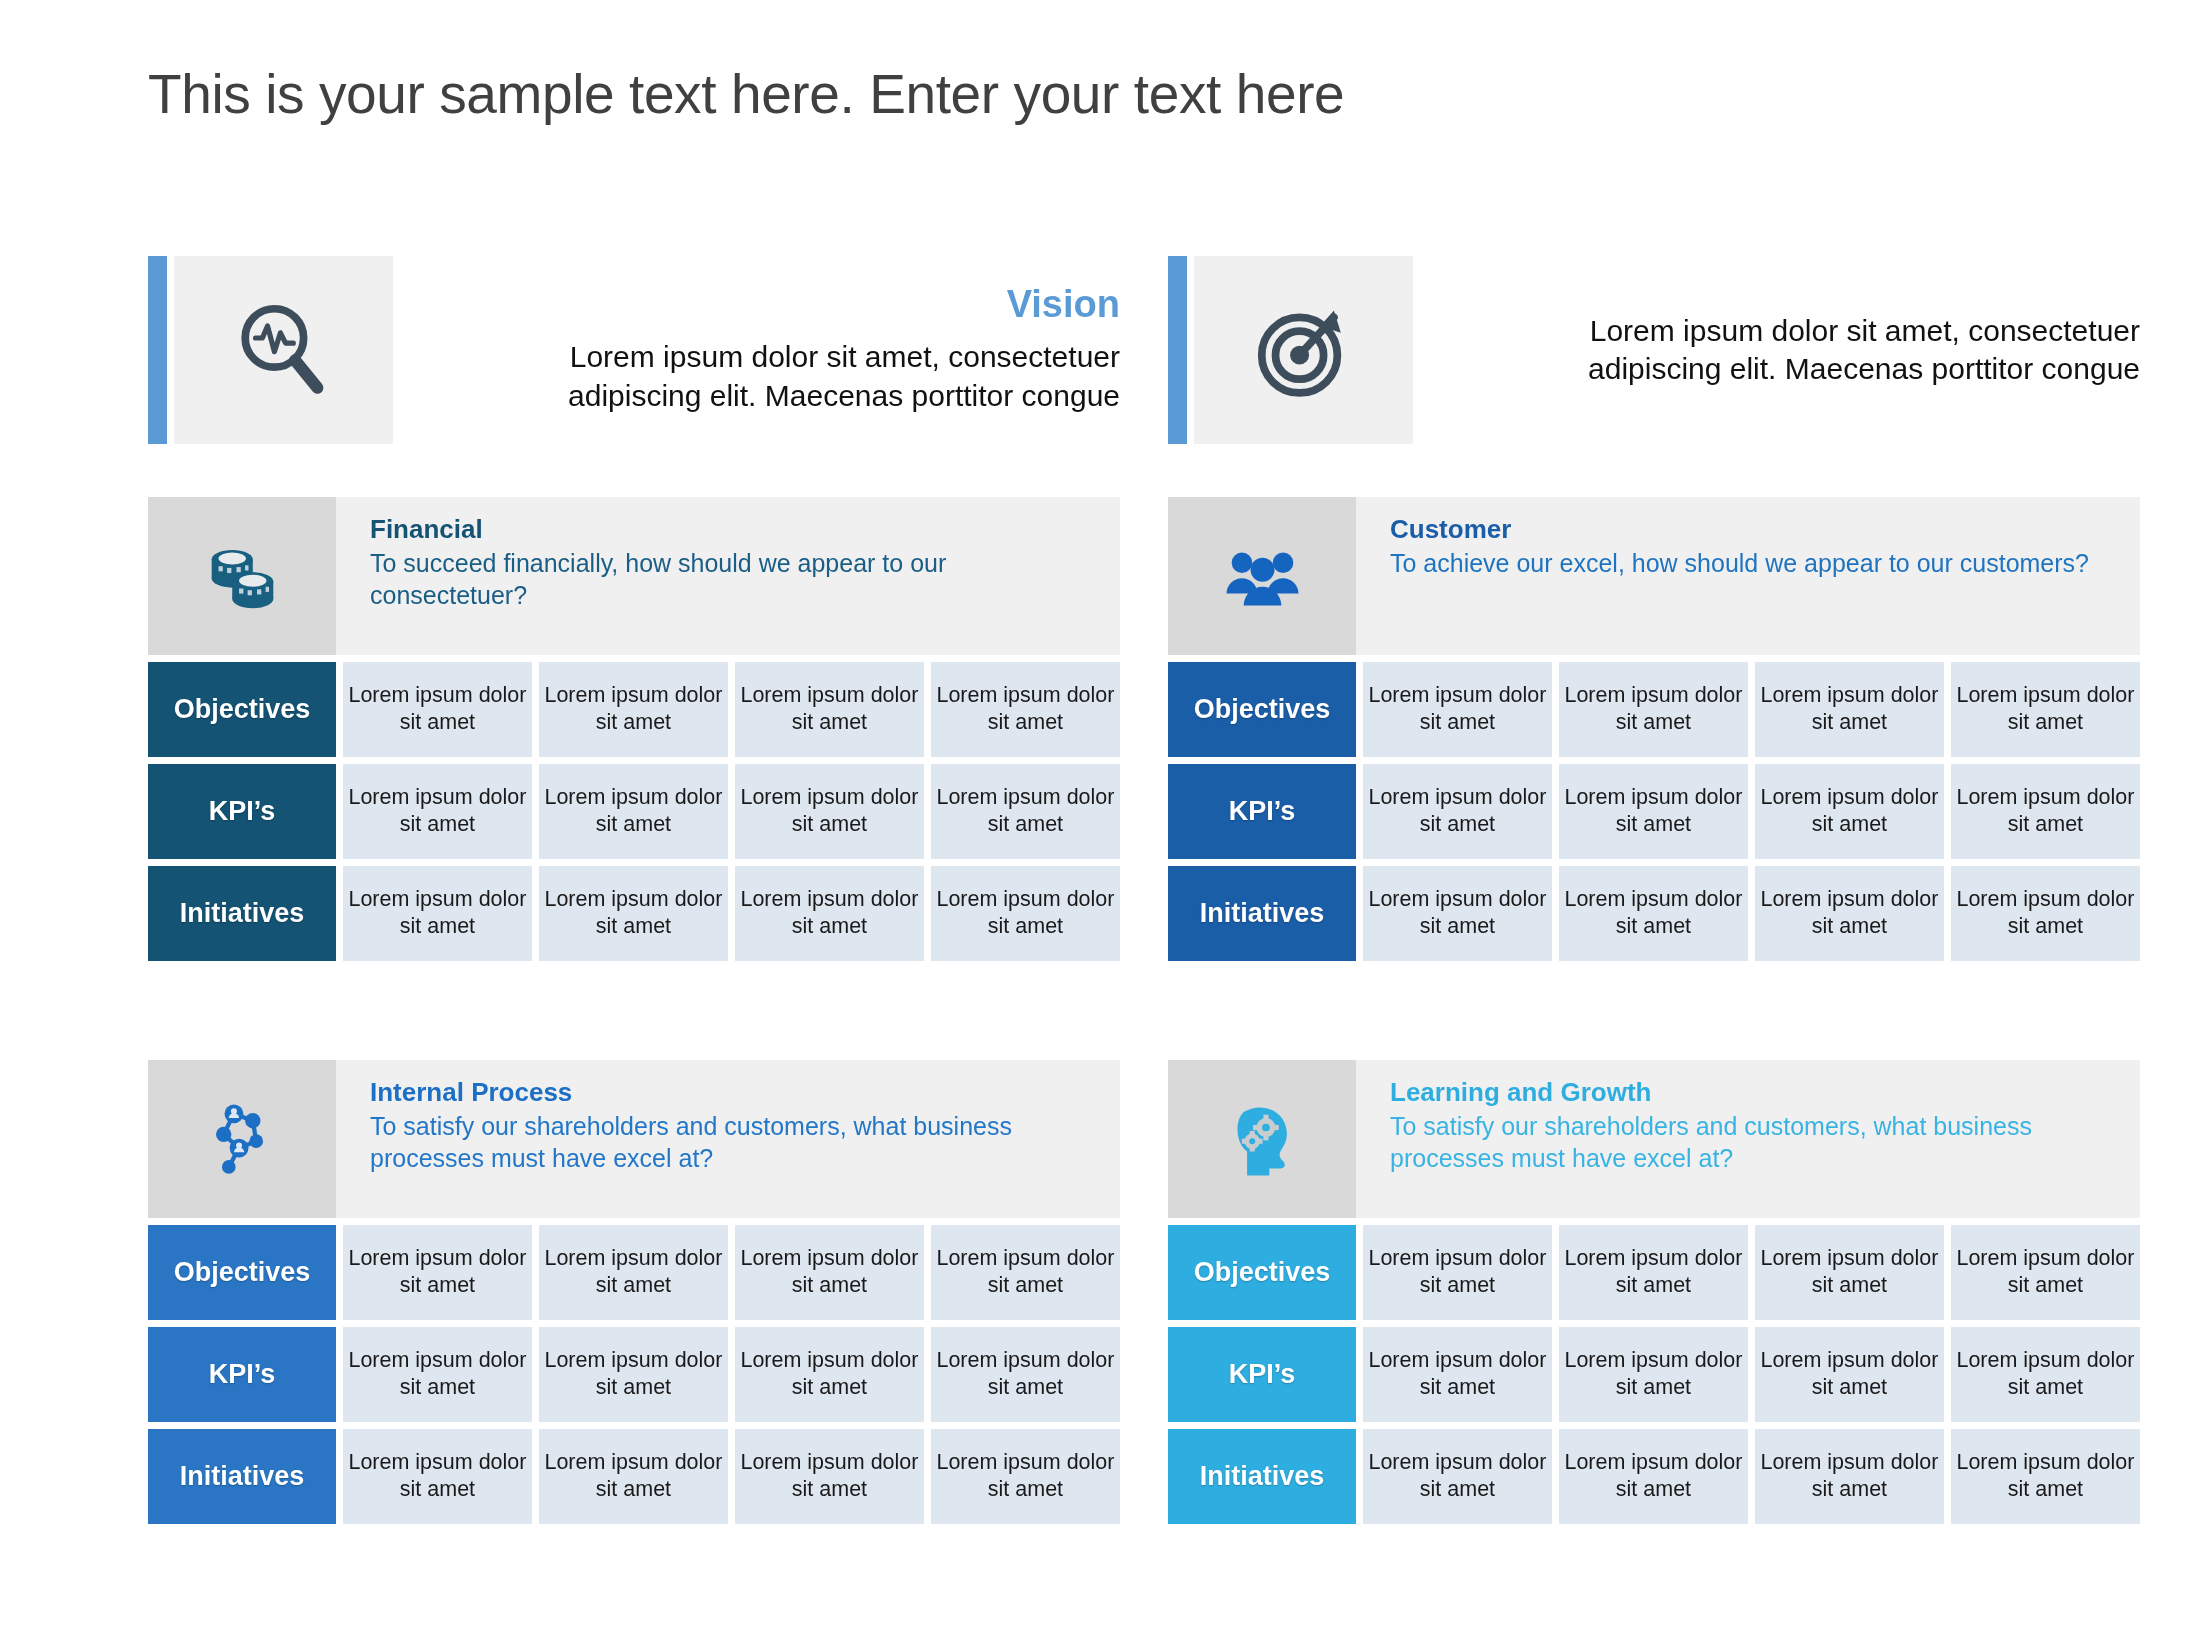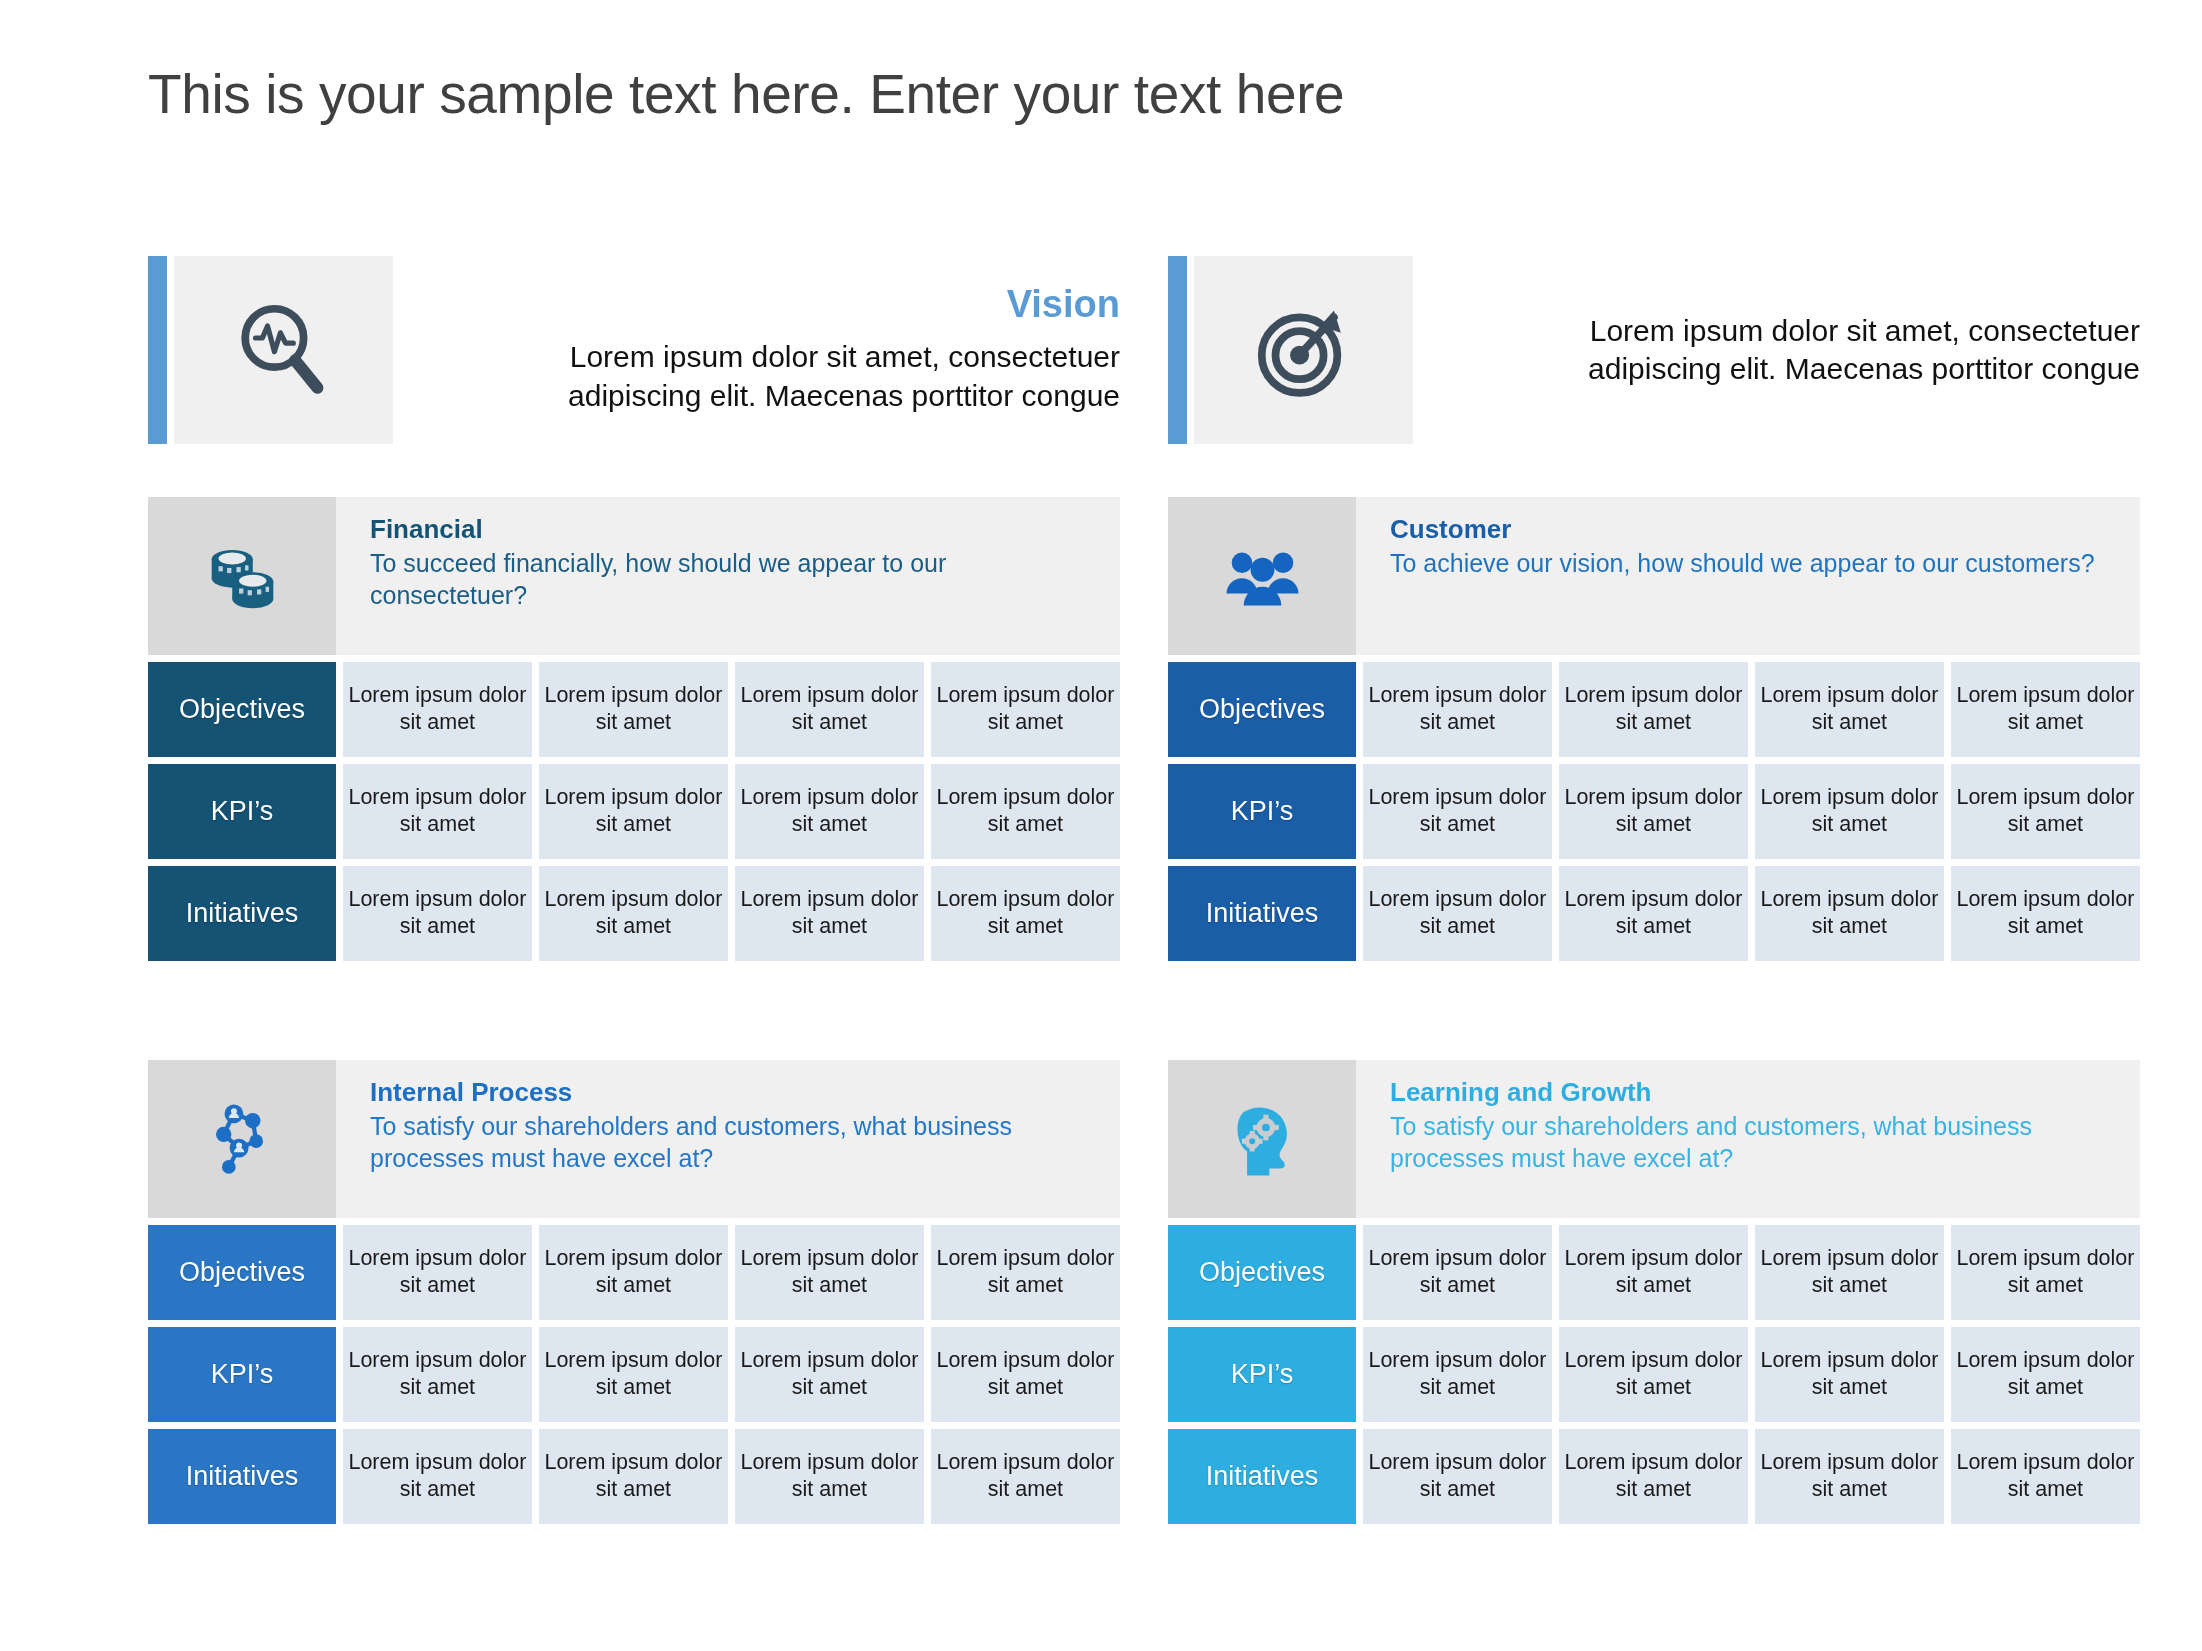--- a/index.html
+++ b/index.html
@@ -134,21 +134,21 @@
   .q-row:last-child { margin-bottom: 0; }
 
   .q-rowlabel {
     width: 188px;
     flex: 0 0 auto;
     display: flex;
     align-items: center;
     justify-content: center;
     color: #ffffff;
     font-size: 27px;
-    font-weight: normal;
+    font-weight: bold;
     text-shadow: 0 0.9px 1.7px rgba(0,0,0,0.25);
   }
   .q-cells {
     flex: 1 1 auto;
     display: flex;
     margin-left: 6.9px;
   }
   .q-cell {
     flex: 1 1 0;
     background: #DEE6F0;
@@ -289,21 +289,21 @@
             <circle cx="76" cy="36" r="12"></circle>
             <path d="M58 72 a18 18 0 0 1 36 0 z"></path>
             <circle cx="52" cy="44" r="14"></circle>
             <path d="M30 86 a22 22 0 0 1 44 0 z"></path>
           </g>
         </svg>
       </span>
     </div>
     <div class="q-header-text">
       <div class="q-name" style="color:#1B5EA8">Customer</div>
-      <div class="q-question" style="color:#1F74C0">To achieve our vision, how should we appear to our customers?</div>
+      <div class="q-question" style="color:#1F74C0">To achieve our excel, how should we appear to our customers?</div>
     </div>
   </div>
   <div class="q-table">
 
     <div class="q-row">
       <div class="q-rowlabel" style="background:#1B5EA8">Objectives</div>
       <div class="q-cells">
         <div class="q-cell">Lorem ipsum dolor sit amet</div>
         <div class="q-cell">Lorem ipsum dolor sit amet</div>
         <div class="q-cell">Lorem ipsum dolor sit amet</div>

